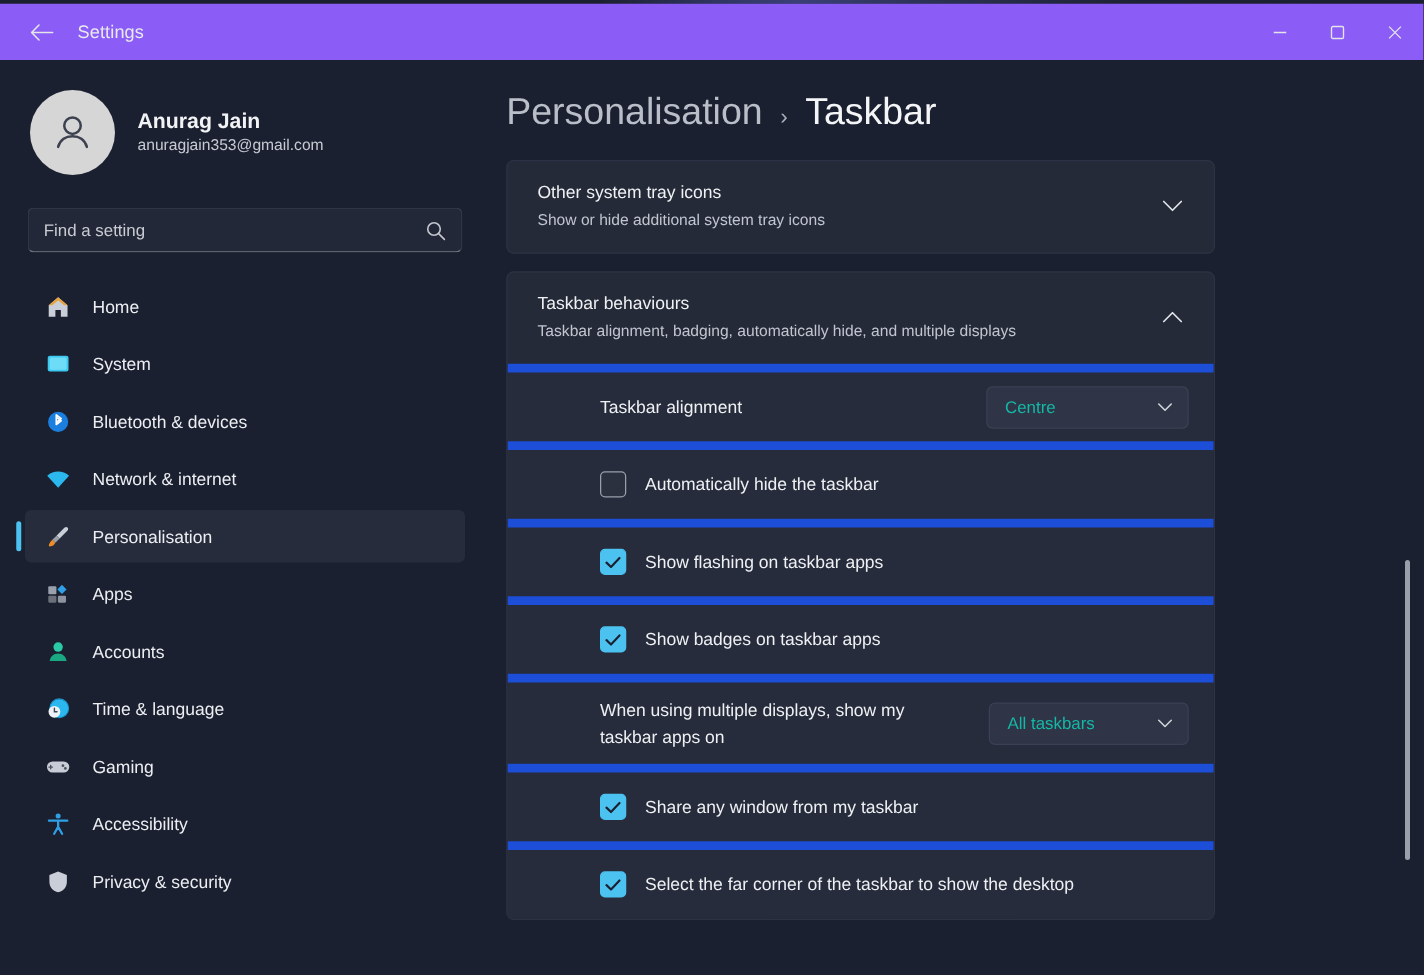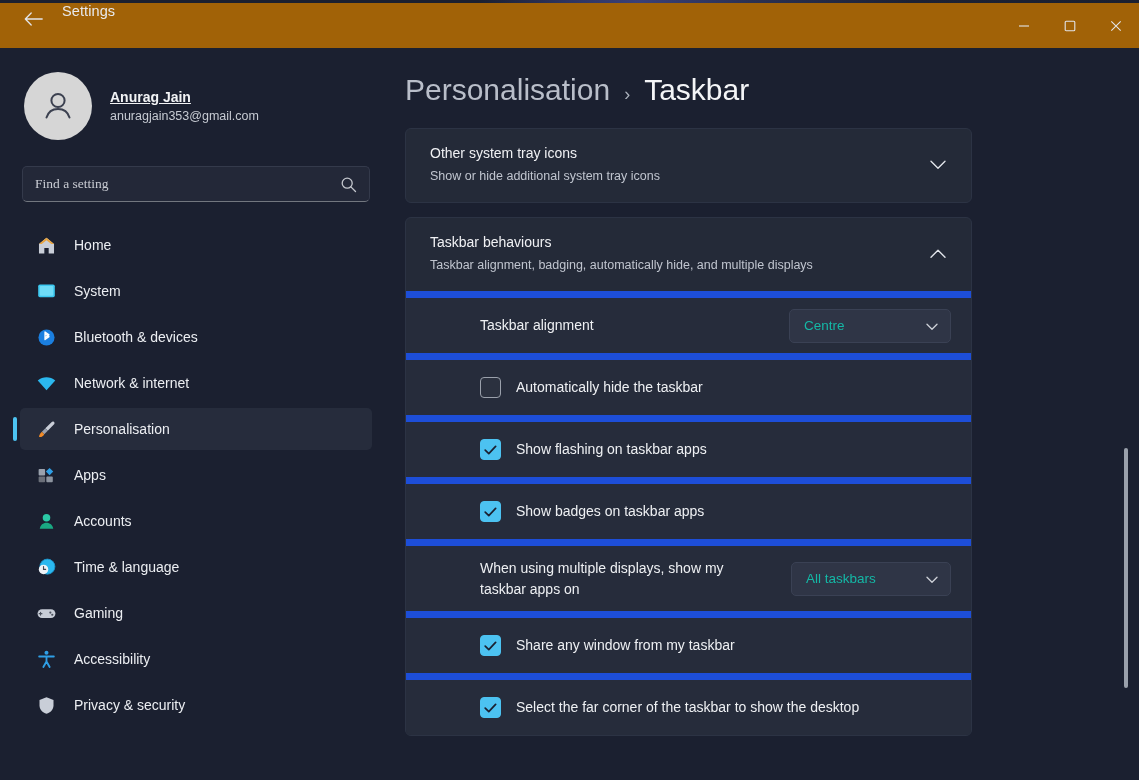--- a/index.html
+++ b/index.html
@@ -30,22 +30,23 @@
         #1b2030 0%, #1b2030 42%,
         #2f3560 50%, #3a4077 56%,
         #2b3152 66%, #1d2234 80%, #1b2030 100%);
   }
 
   
   .titlebar {
     position: absolute;
     left: 0; top: 3px;
     width: 1139px; height: 45px;
-    background: #a16207;
-    display: flex;
+    background: #8b5cf6;
+    display: flex;
+    align-items: center;
   }
   .back-btn {
     width: 42px; height: 32px;
     margin-left: 12px;
     display: flex; align-items: center; justify-content: center;
     border-radius: 5px;
     cursor: pointer;
   }
   .back-btn svg { display: block; }
   .win-title {
@@ -82,25 +83,24 @@
   }
   .avatar {
     width: 68px; height: 68px;
     border-radius: 50%;
     background: #d6d6d6;
     display: flex; align-items: center; justify-content: center;
     flex: none;
   }
   .profile-text { margin-left: 18px; }
   .profile-name {
-    font-size: 14px;
+    font-size: 17px;
     font-weight: bold;
     color: #f2f3f5;
     line-height: 20px;
-    text-decoration: underline;
   }
   .profile-mail {
     font-size: 12.5px;
     color: #c6cad2;
     line-height: 19px;
   }
 
   .search-wrap {
     margin: 26px 20px 0 22px;
     height: 36px;
@@ -114,21 +114,21 @@
     border-radius: 5px;
     display: flex;
     align-items: center;
     padding: 0 12px;
   }
   .search-box input {
     flex: 1;
     background: transparent;
     border: none;
     outline: none;
-    font-family: Liberation Serif, serif;
+    font-family: Liberation Sans, sans-serif;
     font-size: 13.5px;
     color: #e6e8ec;
   }
   .search-box input::placeholder { color: #c9ccd3; }
   .search-icon { flex: none; opacity: .85; }
 
   .nav { margin-top: 22px; }
   .nav-item {
     position: relative;
     height: 42px;

